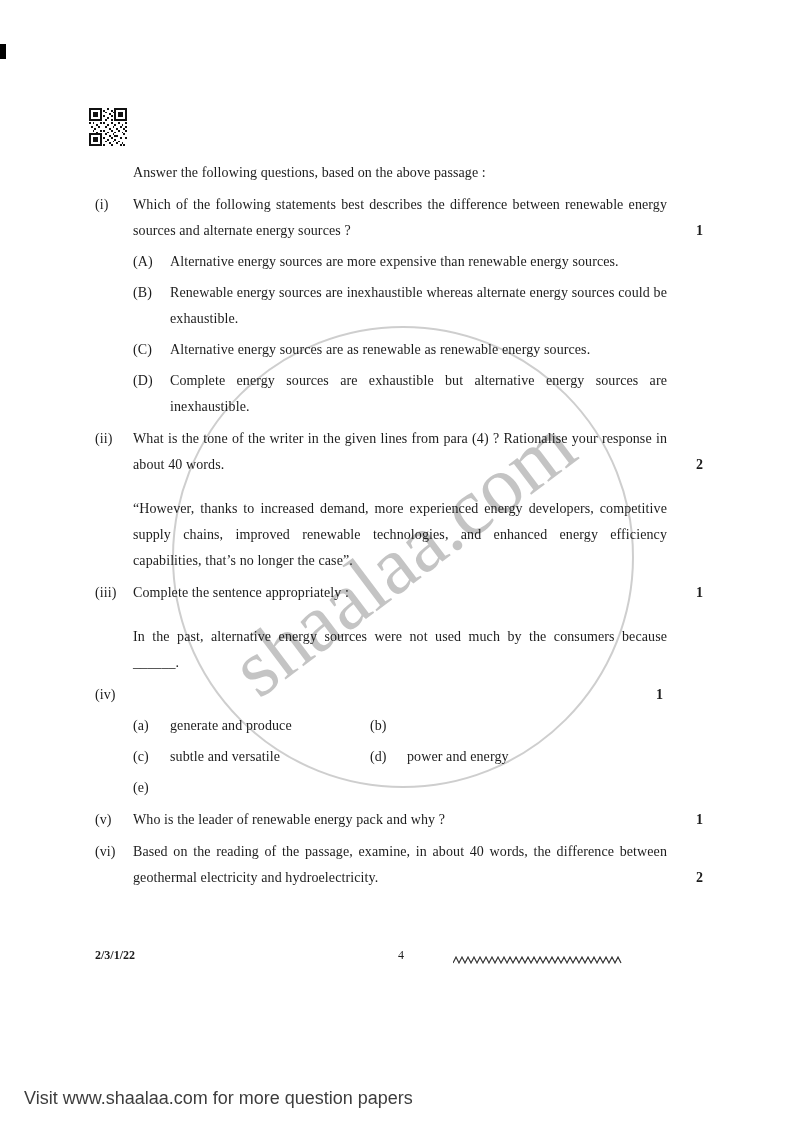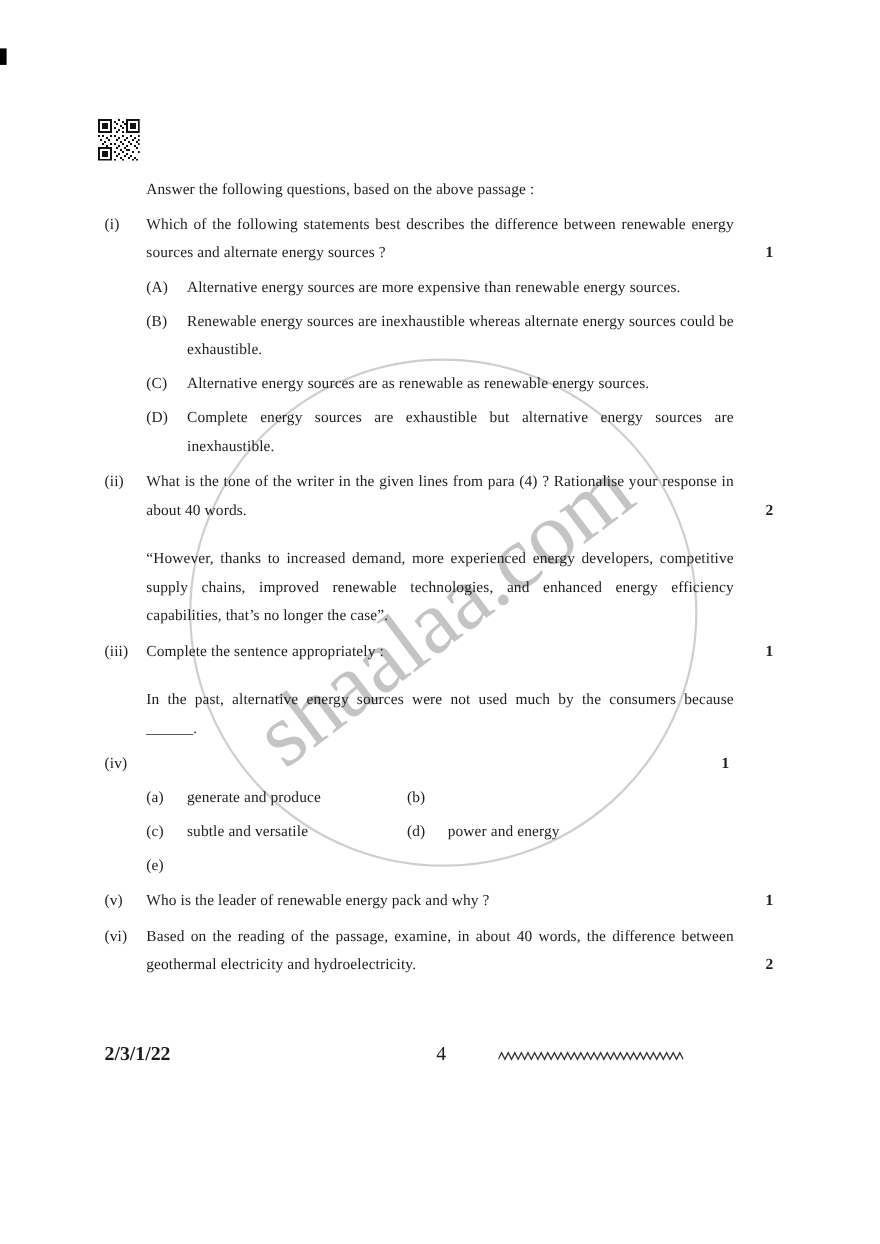--- a/index.html
+++ b/index.html
@@ -69,21 +69,21 @@
   .opt { display: grid; grid-template-columns: 37px 1fr; margin-top: 5px; }
   .opt-text { text-align: justify; }
   .q-quote, .q-completion { text-align: justify; margin-top: 18px; }
   .pair-row { display: grid; grid-template-columns: 37px 200px 37px 1fr; margin-top: 5px; }
   
   .footer {
     position: absolute;
     left: 95px; top: 948px;
     width: 612px; height: 26px;
     z-index: 2;
-    font-size: 18px;
+    font-size: 12px;
   }
   .footer-code { position: absolute; left: 0; top: 0; font-weight: bold; }
   .footer-page { position: absolute; left: 50%; top: 0; transform: translateX(-50%); }
   .footer-squiggle { position: absolute; left: 358px; top: 7px; }
   
   .banner {
     position: absolute;
     left: 24px; top: 1088px;
     font-family: "Liberation Sans", sans-serif;
     font-size: 18px;
@@ -281,14 +281,15 @@
   </div>
 
   <div class="footer">
     <span class="footer-code">2/3/1/22</span>
     <span class="footer-page">4</span>
     <svg class="footer-squiggle" width="170" height="10" viewBox="0 0 170 10">
       <path d="M0 8 L3 2 L6 8 L9 2 L12 8 L15 2 L18 8 L21 2 L24 8 L27 2 L30 8 L33 2 L36 8 L39 2 L42 8 L45 2 L48 8 L51 2 L54 8 L57 2 L60 8 L63 2 L66 8 L69 2 L72 8 L75 2 L78 8 L81 2 L84 8 L87 2 L90 8 L93 2 L96 8 L99 2 L102 8 L105 2 L108 8 L111 2 L114 8 L117 2 L120 8 L123 2 L126 8 L129 2 L132 8 L135 2 L138 8 L141 2 L144 8 L147 2 L150 8 L153 2 L156 8 L159 2 L162 8 L165 2 L168 8" fill="none" stroke="#333" stroke-width="1.2"></path>
     </svg>
   </div>
 
+  <div class="banner">Visit www.shaalaa.com for more question papers</div>
 
 </div>
 
 </body></html>

